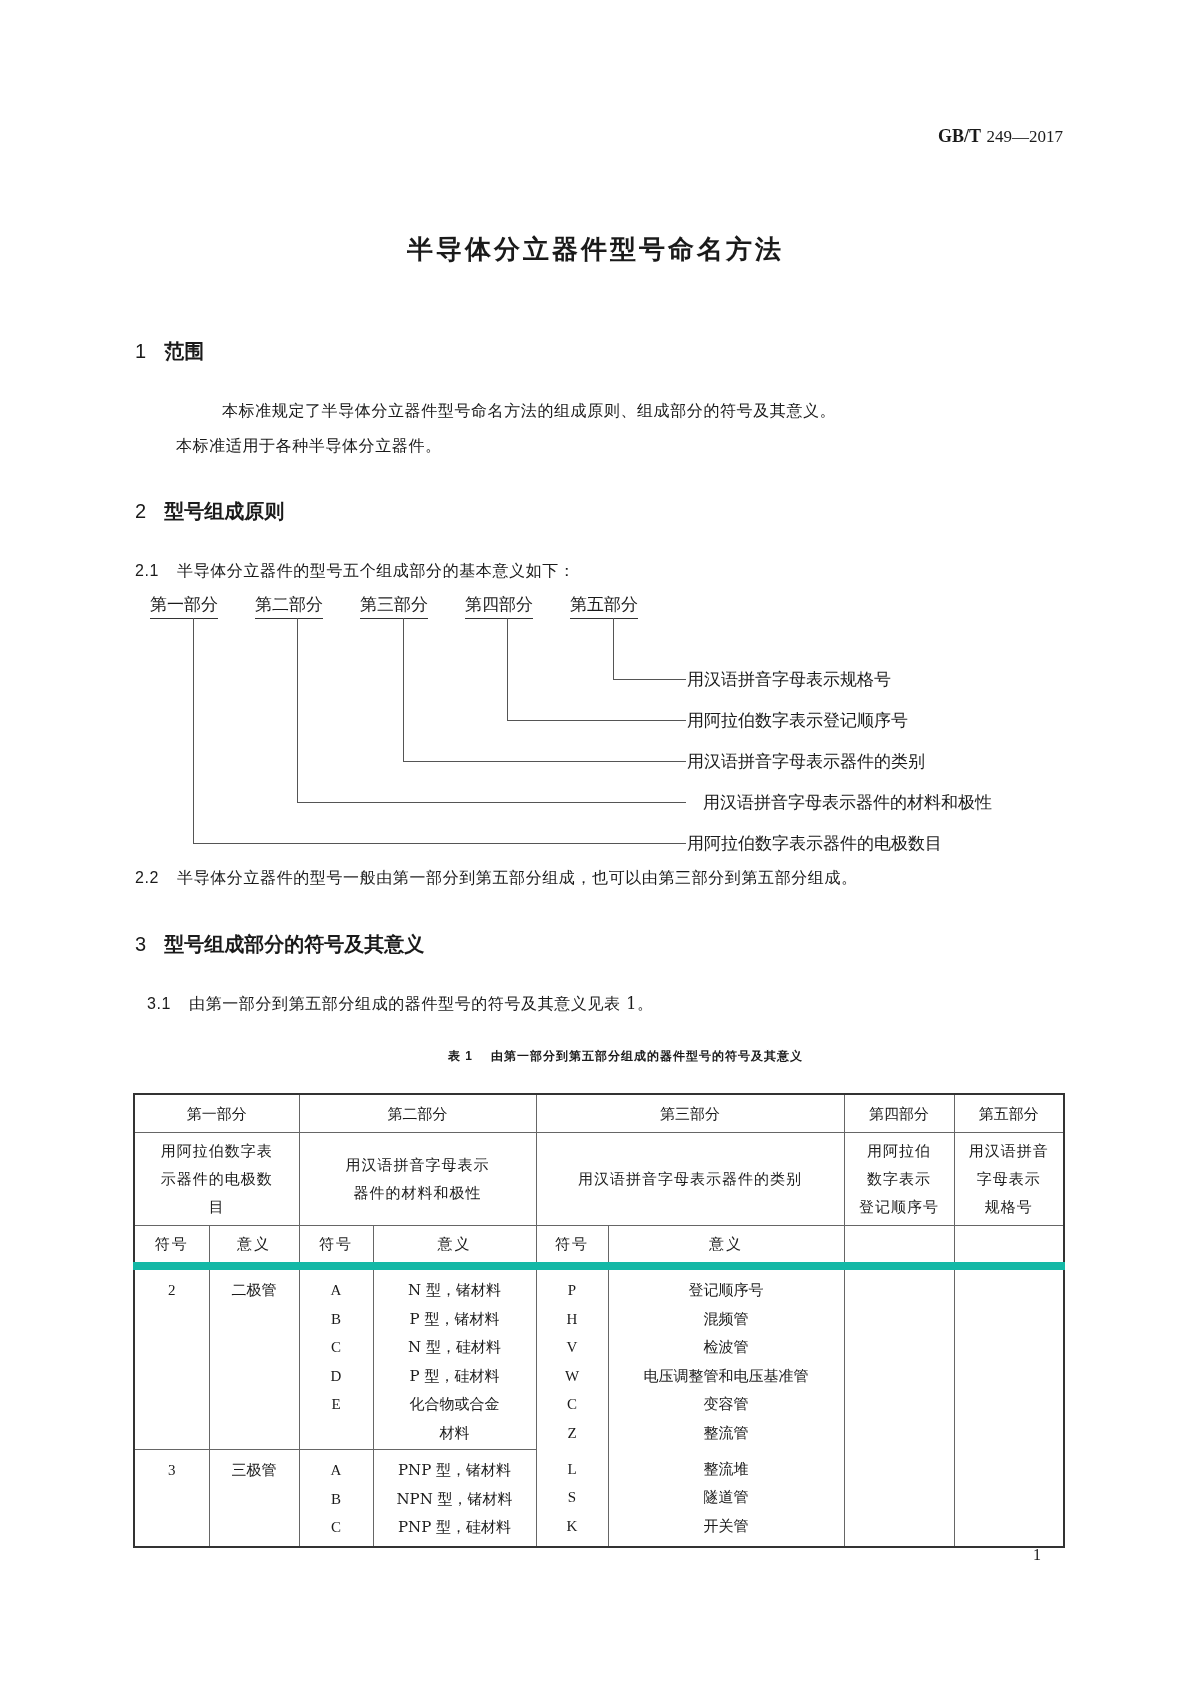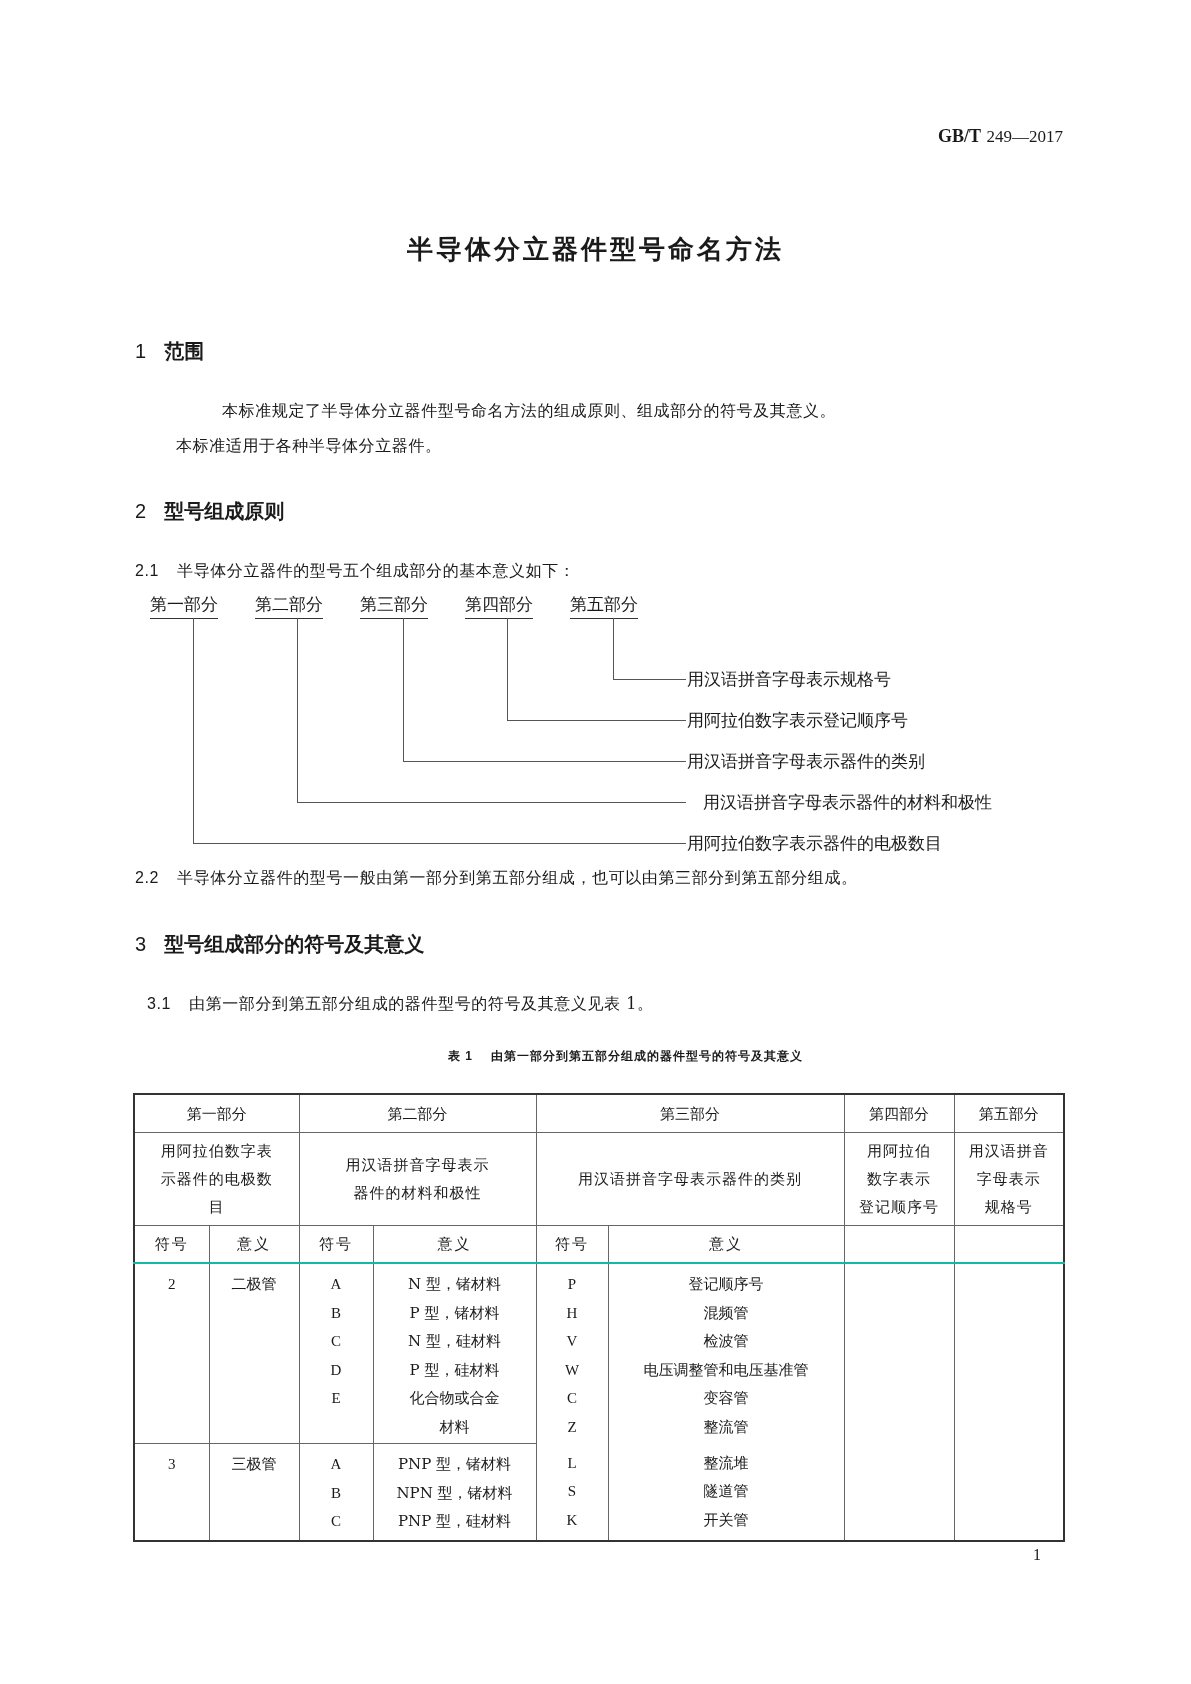--- a/index.html
+++ b/index.html
@@ -22,21 +22,21 @@
   .caption { left: 0; width: 1191px; text-align: center; top: 1048px; font-size: 12px; font-weight: bold;
              font-family: Liberation Sans, sans-serif; letter-spacing: 1px; margin-left: 30px; }
   .caption .tn { margin-right: 18px; }
   table.t1 { position: absolute; left: 133px; top: 1093px; width: 930px; border-collapse: collapse;
              font-size: 15px; table-layout: fixed; }
   table.t1 td { border: 1px solid #666; text-align: center; vertical-align: middle; padding: 0; line-height: 28px; }
   table.t1 { border: 2px solid #333; }
   table.t1 tr.hdr1 td { height: 37px; }
   table.t1 tr.hdr2 td { height: 92px; line-height: 28px; letter-spacing: 1px; }
   table.t1 tr.hdr3 td { height: 36px; letter-spacing: 2px; }
-  table.t1 tr.hdr3 td { border-bottom: 2px solid #14b8a6; }
+  table.t1 tr.hdr3 td { border-bottom: 8px solid #14b8a6; }
   table.t1 tr.body td { vertical-align: top; padding-top: 6px; }
   table.t1 .list div { height: 28.6px; line-height: 28.6px; }
   .latin { font-family: "Liberation Serif", serif; }
   .pageno { left: 1033px; top: 1546px; font-size: 16px; font-family: "Liberation Serif", serif; }
 </style>
 </head>
 <body>
 
 <div class="abs std-no">
   <b>GB/T</b>

